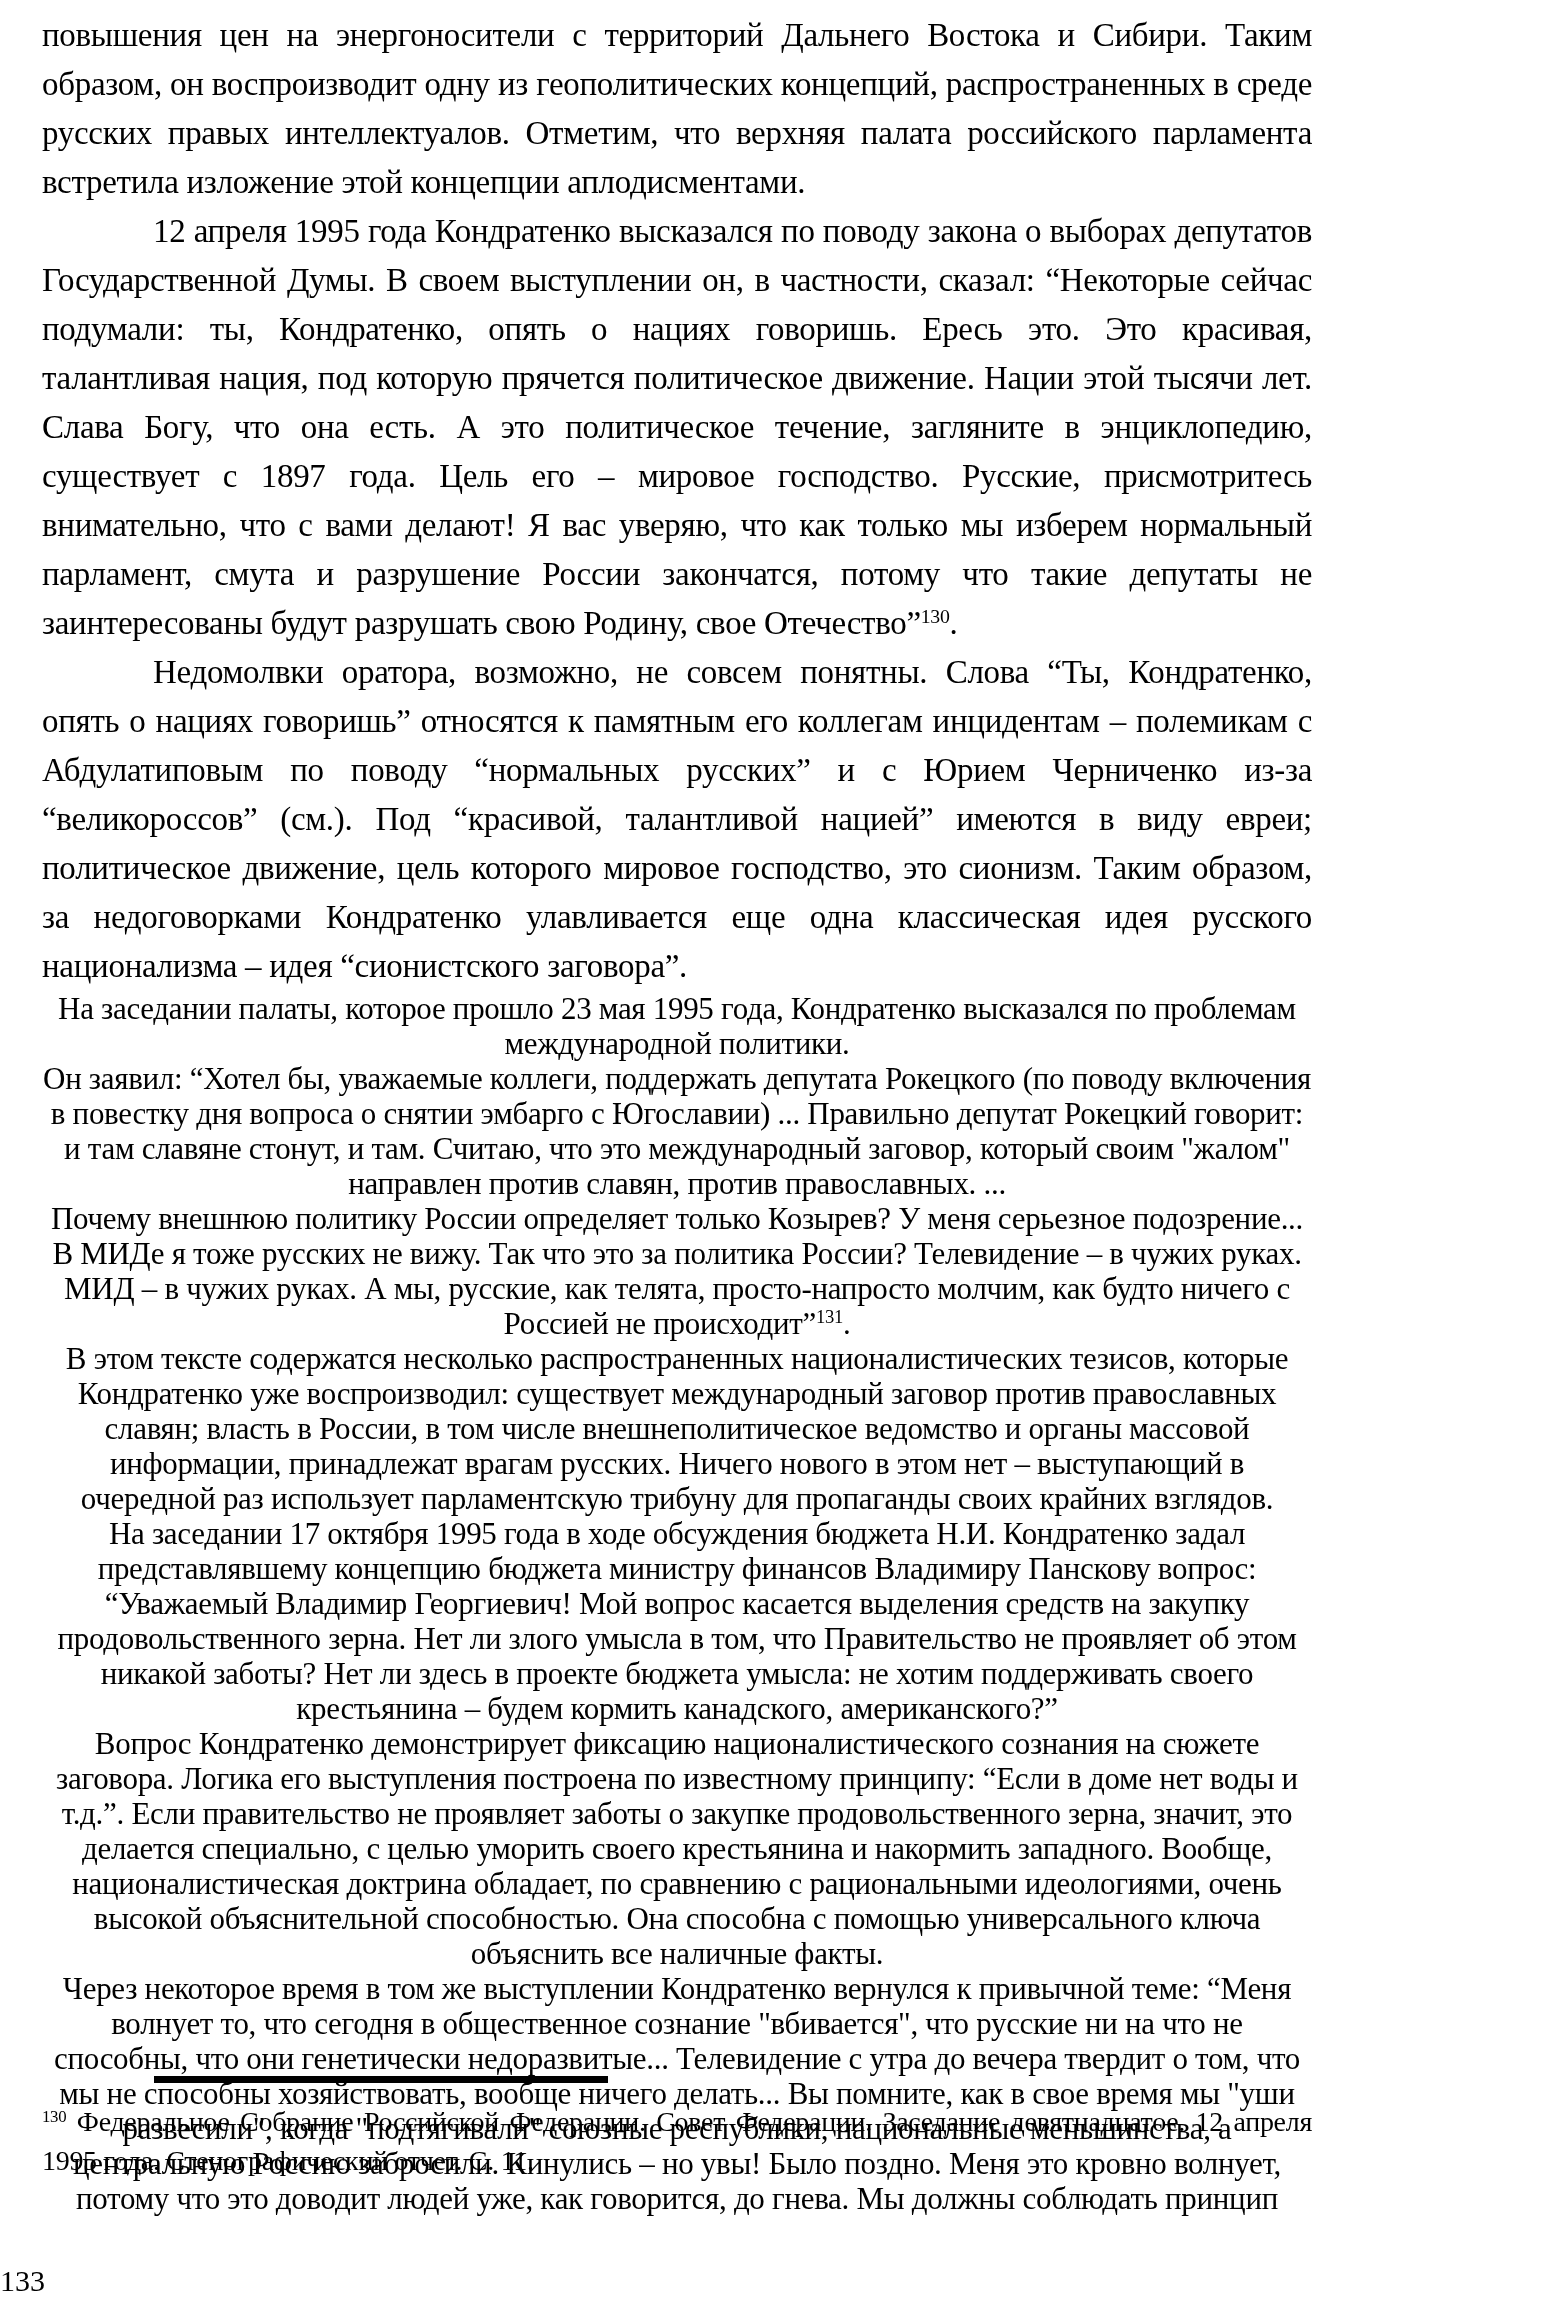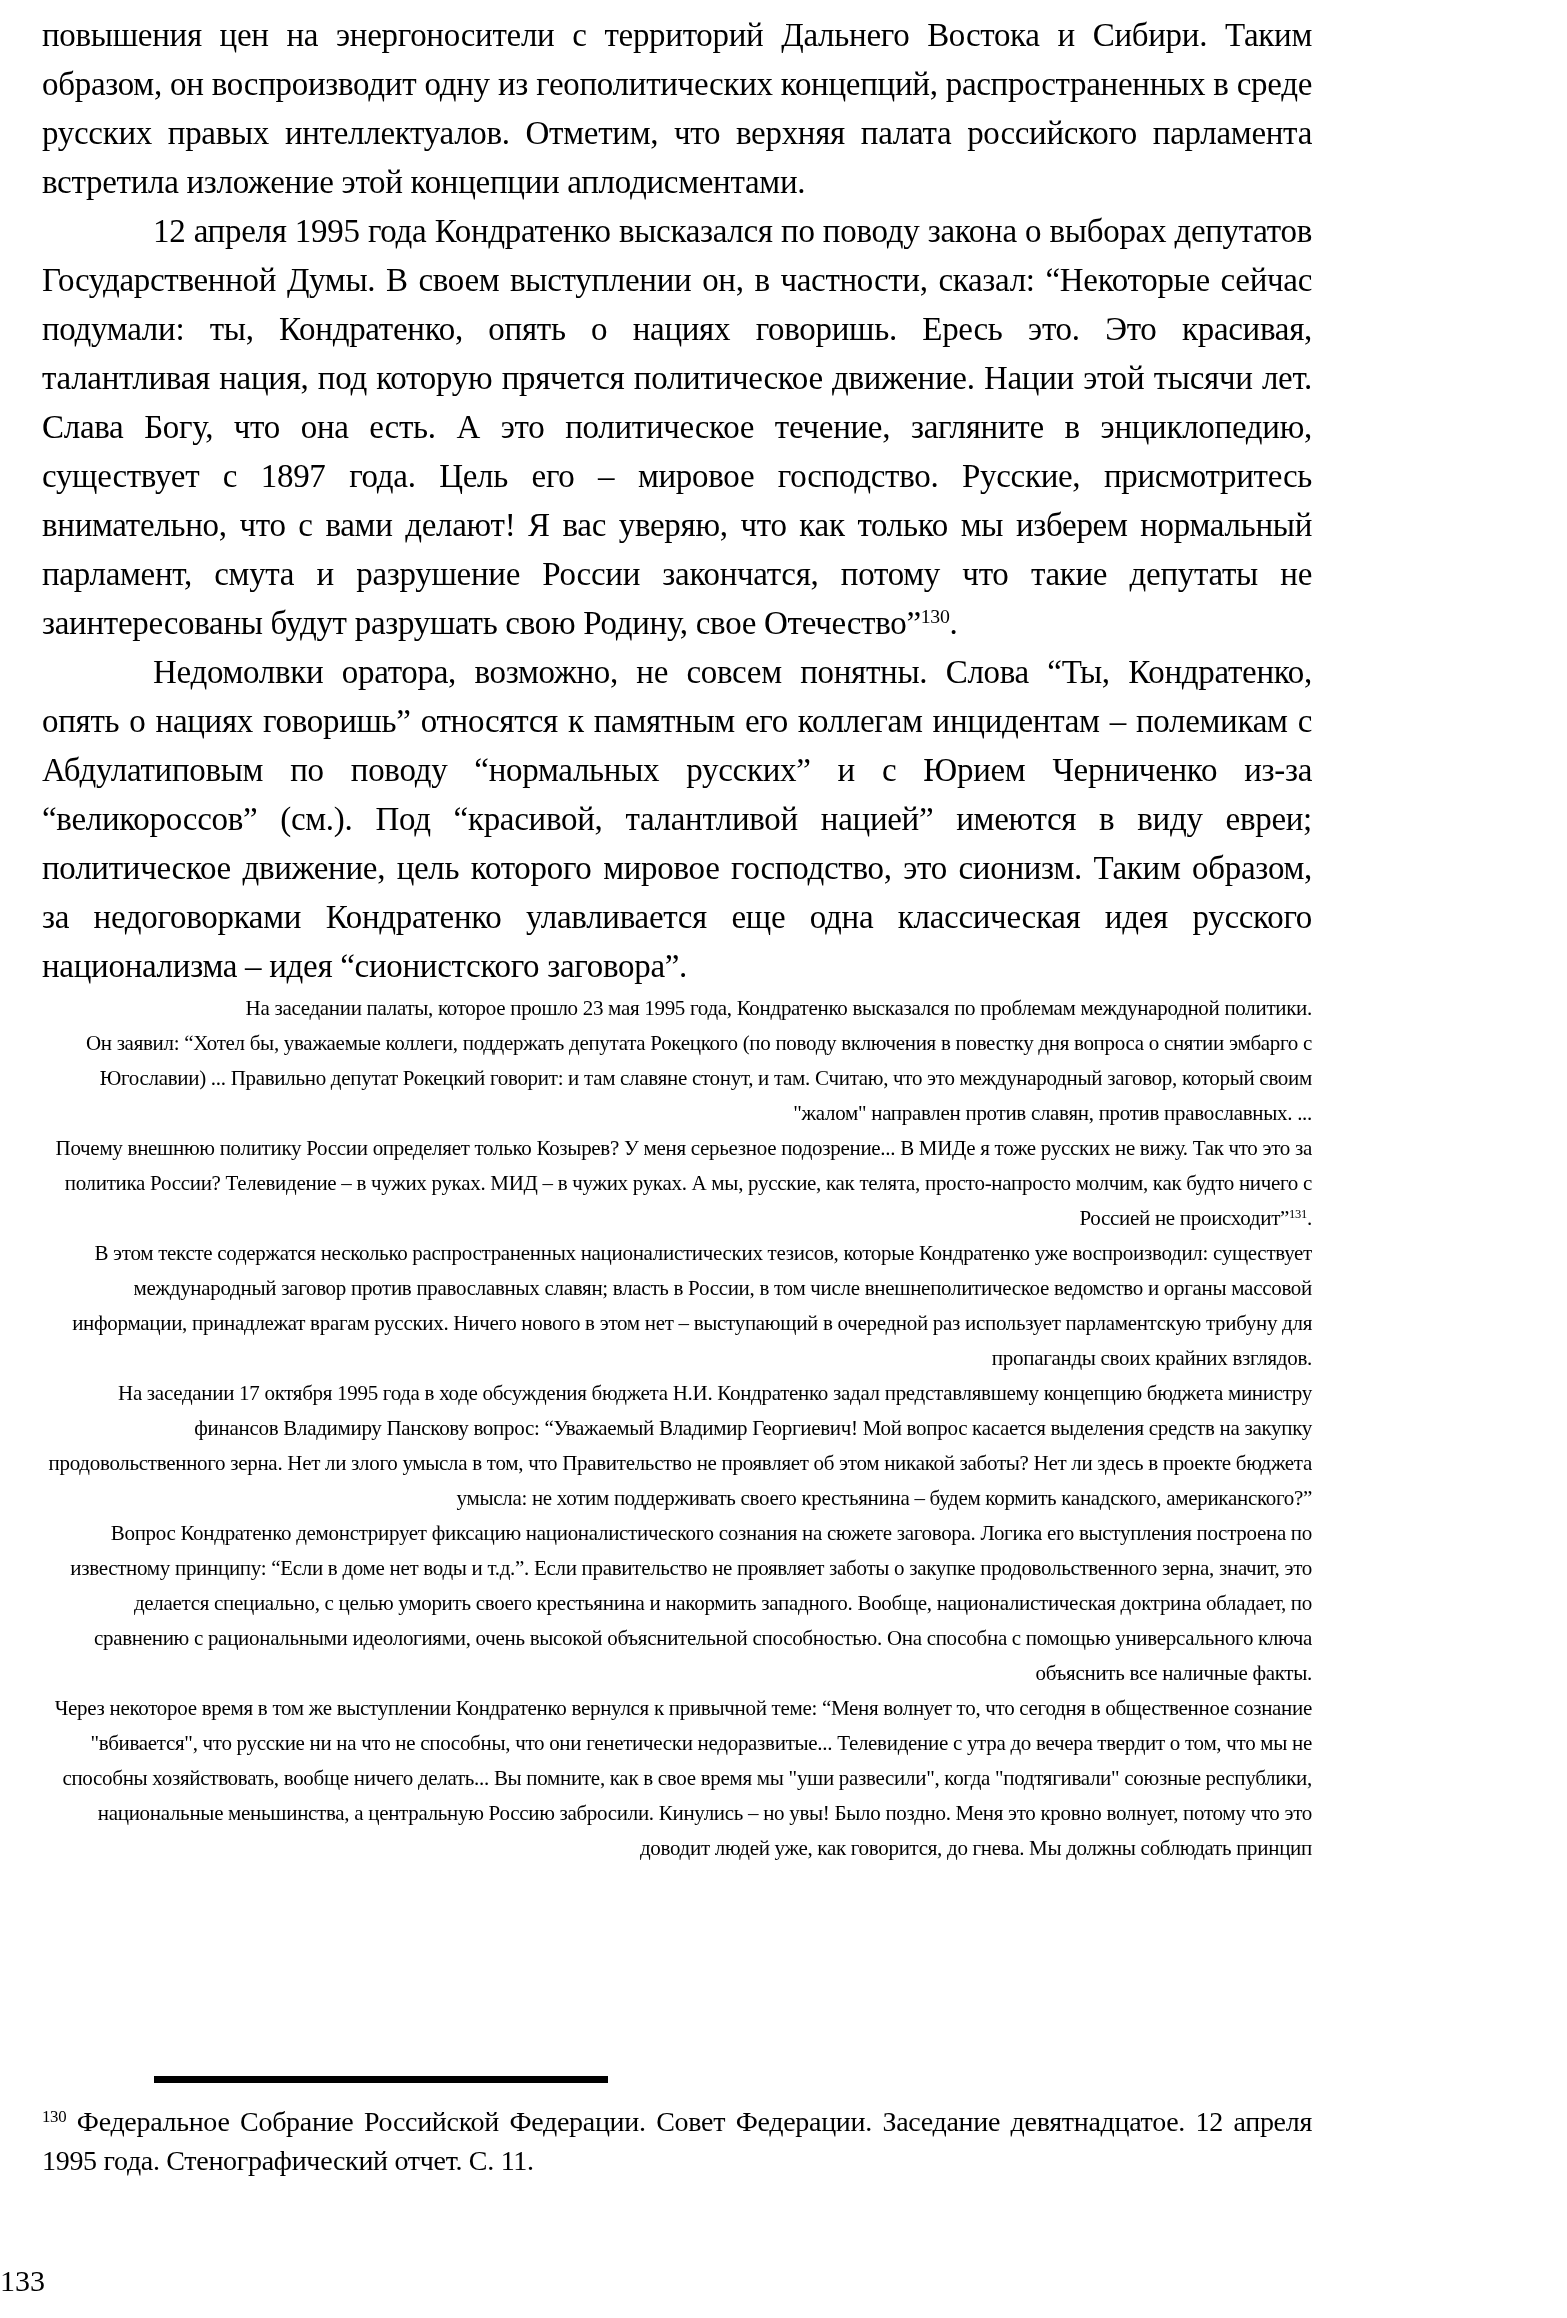--- a/index.html
+++ b/index.html
@@ -20,24 +20,24 @@
   }
   p { margin: 0; }
   .lg {
     font-size: 33px;
     line-height: 49px;
     letter-spacing: -0.3px;
     text-align: justify;
   }
   .lg.indent { text-indent: 111px; }
   .sm {
-    font-size: 21px;
+    font-size: 31px;
     line-height: 35px;
     letter-spacing: -0.3px;
-    text-align: right;
+    text-align: center;
   }
   sup.fnref {
     font-size: 60%;
     line-height: 0;
     position: relative;
     top: -0.55em;
     vertical-align: baseline;
     margin-top: 13px;
   }
   .footer {

